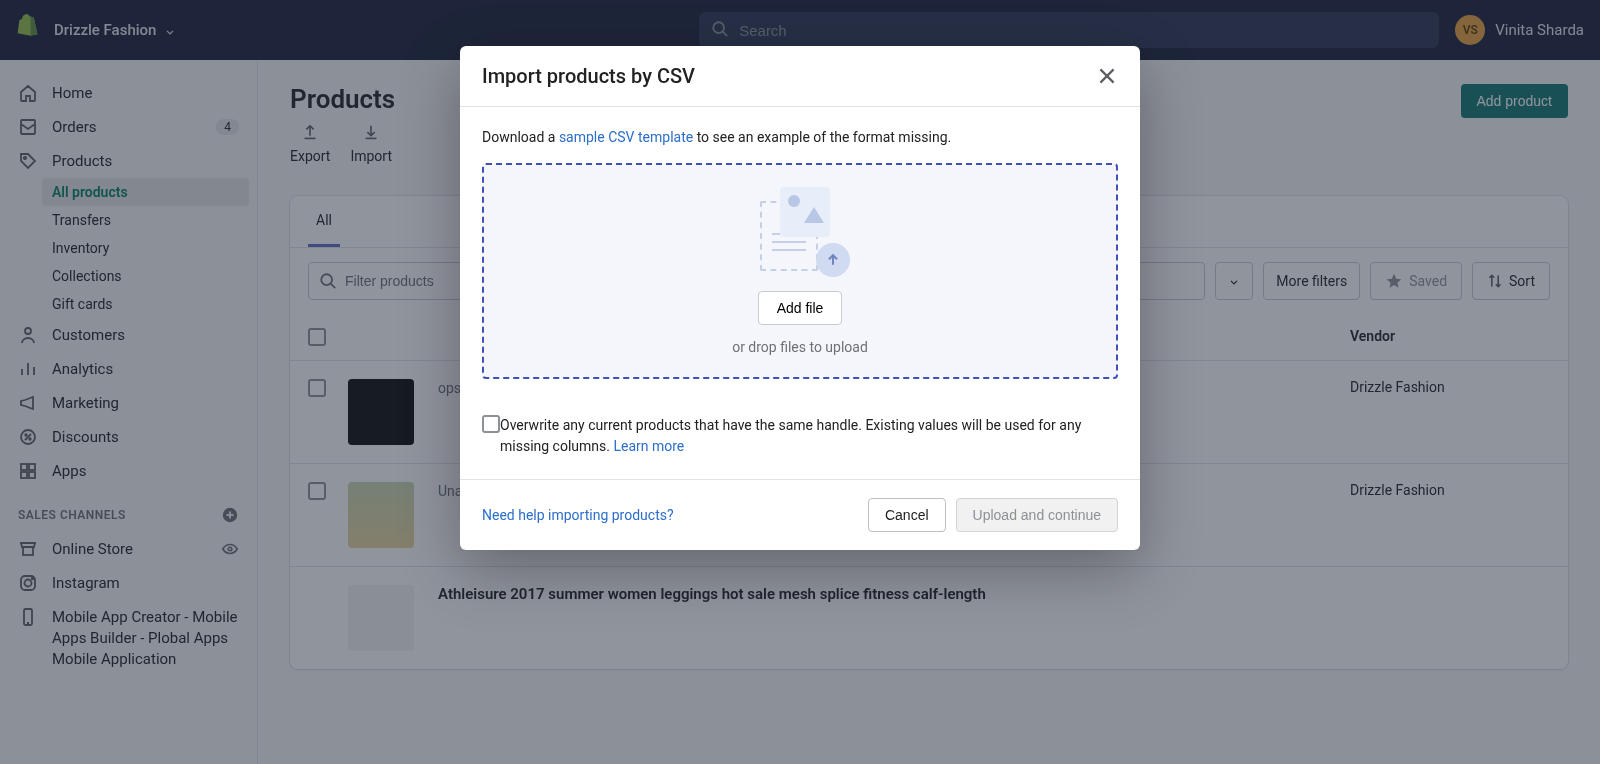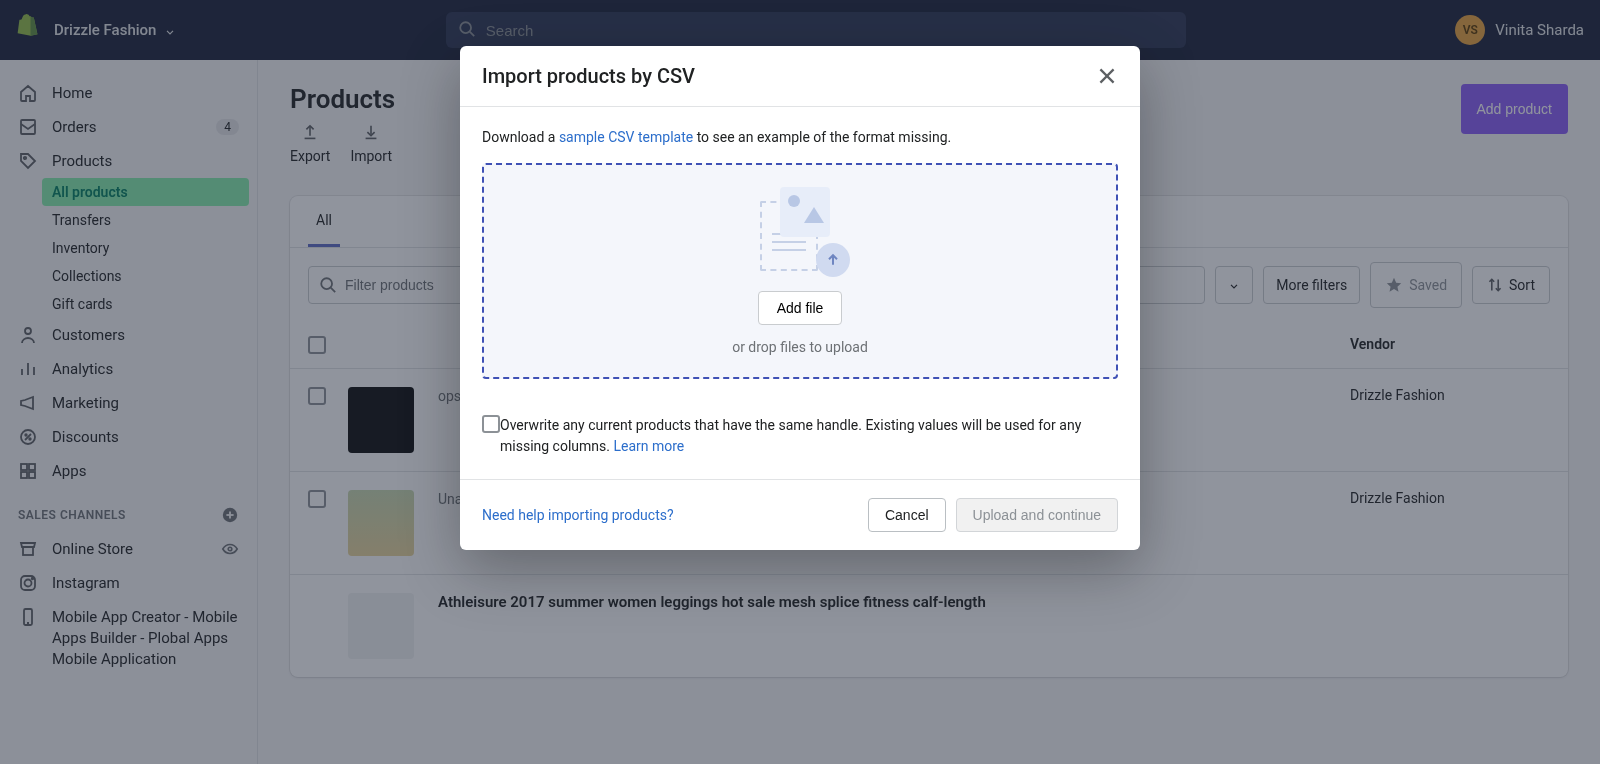--- a/index.html
+++ b/index.html
@@ -3,66 +3,66 @@
 <meta charset="utf-8">
 <style>
 * { margin: 0; padding: 0; box-sizing: border-box; }
 body { font-family: -apple-system, BlinkMacSystemFont, "Segoe UI", Roboto, Helvetica, Arial, sans-serif; font-size: 14px; color: #202223; background: #f6f6f7; }
 
 
 .header { background: #1a2138; height: 60px; display: flex; align-items: center; padding: 0 16px; gap: 16px; }
 .logo-section { display: flex; align-items: center; gap: 12px; }
 .shopify-logo svg { width: 26px; height: 30px; }
 .store-name { color: #e3e5e7; font-size: 15px; font-weight: 500; display: flex; align-items: center; gap: 8px; cursor: pointer; }
-.search-wrapper { flex: 1; display: flex; justify-content: center; }
+.search-wrapper { flex: 1; display: flex; justify-content: flex-end; }
 .search-bar { background: #2c3552; border-radius: 6px; height: 36px; width: 740px; display: flex; align-items: center; padding: 0 12px; gap: 10px; }
 .search-bar input { background: transparent; border: none; outline: none; color: #c9cdd4; font-size: 15px; width: 100%; }
 .search-bar input::placeholder { color: #8c9196; }
 .user-section { display: flex; align-items: center; gap: 10px; cursor: pointer; }
 .avatar { width: 30px; height: 30px; border-radius: 50%; background: #e8a23d; color: #5b3a00; font-weight: 600; font-size: 12px; display: flex; align-items: center; justify-content: center; }
 .user-name { color: #e3e5e7; font-size: 15px; }
 
 
 .layout { display: flex; height: calc(100vh - 60px); }
 
 
 .sidebar { width: 258px; background: #f6f6f7; border-right: 1px solid #e1e3e5; padding: 16px 8px; overflow-y: auto; }
 .nav-item { display: flex; align-items: center; gap: 14px; padding: 7px 10px; border-radius: 4px; cursor: pointer; color: #202223; font-size: 15px; text-align: center; }
 .nav-icon { width: 20px; height: 20px; display: flex; align-items: center; justify-content: center; }
 .nav-icon svg { width: 20px; height: 20px; fill: none; stroke: #5c5f62; stroke-width: 1.8; }
 .nav-badge { background: #e4e5e7; color: #202223; border-radius: 10px; padding: 1px 8px; font-size: 12px; margin-left: auto; }
 .sub-items { margin-left: 34px; }
 .sub-item { padding: 6px 10px; border-radius: 4px; cursor: pointer; font-size: 14px; color: #202223; }
-.sub-item.active { background: #86efac; color: #008060; font-weight: 600; }
+.sub-item.active { background: #e5e5e5; color: #008060; font-weight: 600; }
 .nav-section-header { font-size: 12px; font-weight: 600; color: #6d7175; letter-spacing: 0.5px; padding: 18px 10px 8px; display: flex; justify-content: space-between; align-items: center; }
 .add-channel { width: 18px; height: 18px; cursor: pointer; }
 .add-channel svg { width: 18px; height: 18px; fill: #6d7175; }
 .channel-item { display: flex; align-items: center; gap: 14px; padding: 7px 10px; border-radius: 4px; cursor: pointer; font-size: 15px; }
 .eye-icon { margin-left: auto; width: 18px; height: 18px; }
 .eye-icon svg { width: 18px; height: 18px; stroke: #6d7175; fill: none; stroke-width: 1.8; }
 
 
 .main { flex: 1; padding: 24px 32px; overflow-y: auto; }
 .page-header { display: flex; justify-content: space-between; align-items: flex-start; margin-bottom: 12px; }
 .page-title { font-size: 26px; font-weight: 600; }
-.add-product-btn { background: #8b5cf6; color: #fff; border: none; border-radius: 4px; padding: 17px 16px; font-size: 14px; cursor: pointer; }
+.add-product-btn { background: #0f766e; color: #fff; border: none; border-radius: 4px; padding: 9px 16px; font-size: 14px; cursor: pointer; }
 .action-row { display: flex; gap: 20px; margin-bottom: 20px; }
 .action-link { display: flex; align-items: center; gap: 6px; color: #202223; font-size: 14px; cursor: pointer; flex-direction: column; }
 .action-link svg { width: 18px; height: 18px; stroke: #5c5f62; fill: none; stroke-width: 1.8; }
 
 
 .card { background: #fff; border-radius: 8px; box-shadow: 0 0 0 1px rgba(0,0,0,0.07), 0 1px 3px rgba(0,0,0,0.08); }
 .tabs-row { border-bottom: 1px solid #e1e3e5; padding: 0 18px; }
 .tab { display: inline-block; padding: 16px 8px; font-size: 14px; border-bottom: 3px solid #5c6ac4; cursor: pointer; }
 .filter-row { display: flex; gap: 10px; padding: 14px 18px; align-items: center; }
 .filter-input { flex: 1; display: flex; align-items: center; border: 1px solid #c9cccf; border-radius: 4px; height: 38px; padding: 0 10px; gap: 8px; }
 .filter-input input { border: none; outline: none; font-size: 14px; flex: 1; }
 .filter-input input::placeholder { color: #6d7175; }
 .dropdown-btn { border: 1px solid #c9cccf; background: #fff; border-radius: 4px; height: 38px; padding: 0 12px; display: flex; align-items: center; gap: 6px; cursor: pointer; font-size: 14px; }
-.saved-btn { border: 1px solid #c9cccf; background: #fff; border-radius: 4px; height: 46px; padding: 0 14px; display: flex; align-items: center; gap: 6px; color: #8c9196; font-size: 14px; }
+.saved-btn { border: 1px solid #c9cccf; background: #fff; border-radius: 4px; height: 38px; padding: 0 14px; display: flex; align-items: center; gap: 6px; color: #8c9196; font-size: 14px; }
 .saved-btn svg { width: 18px; height: 18px; fill: #8c9196; }
 .sort-btn { border: 1px solid #c9cccf; background: #fff; border-radius: 4px; height: 38px; padding: 0 14px; display: flex; align-items: center; gap: 6px; cursor: pointer; font-size: 14px; }
 .table-header { display: flex; border-bottom: 1px solid #e1e3e5; padding: 14px 18px; }
 .th-checkbox { width: 130px; }
 .th-product { flex: 1; }
 .th-vendor { width: 200px; font-weight: 600; font-size: 14px; }
 .checkbox { width: 18px; height: 18px; border: 2px solid #8c9196; border-radius: 3px; cursor: pointer; }
 .product-row { display: flex; padding: 18px; border-bottom: 1px solid #e1e3e5; align-items: flex-start; }
 .cell-cb { width: 40px; display: flex; align-items: center; }
 .cell-img { width: 90px; }

